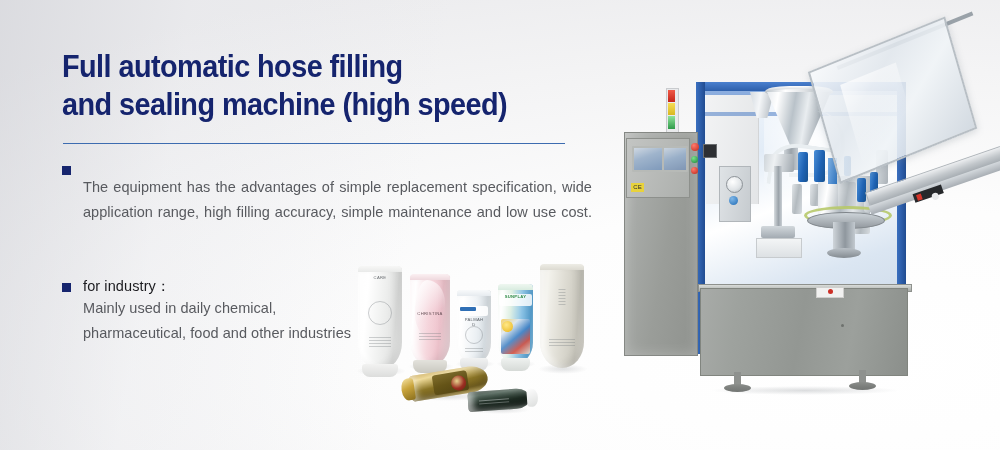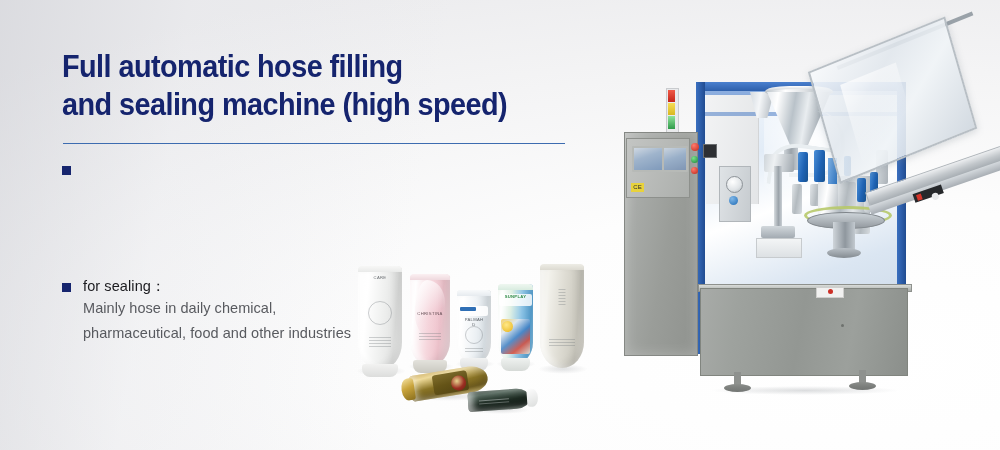--- a/index.html
+++ b/index.html
@@ -328,28 +328,29 @@
     <span>Full automatic hose filling</span>
     <span class="l2">and sealing machine (high speed)</span>
   </div>
 
   <div class="divider"></div>
 
   <div class="block feat">
     <div class="bullet-row">
       <span class="sq"></span>
     </div>
+    <div class="btext just">The equipment has the advantages of simple replacement specification, wide application range, high filling accuracy, simple maintenance and low use cost.</div>
   </div>
 
   <div class="block ind">
     <div class="bullet-row">
       <span class="sq"></span>
-      <span class="bhead">for sealing：</span>
-    </div>
-    <div class="btext">Mainly hose in daily chemical, pharmaceutical, food and other industries</div>
+      <span class="bhead">for industry：</span>
+    </div>
+    <div class="btext">Mainly used in daily chemical, pharmaceutical, food and other industries</div>
   </div>
 
   <div class="machine">
 
     <div class="m interior"></div>
     <div class="m int-glow"></div>
     <div class="m backpanel"></div>
 
     <div class="m stack"></div>
     <div class="m s-r"></div>

